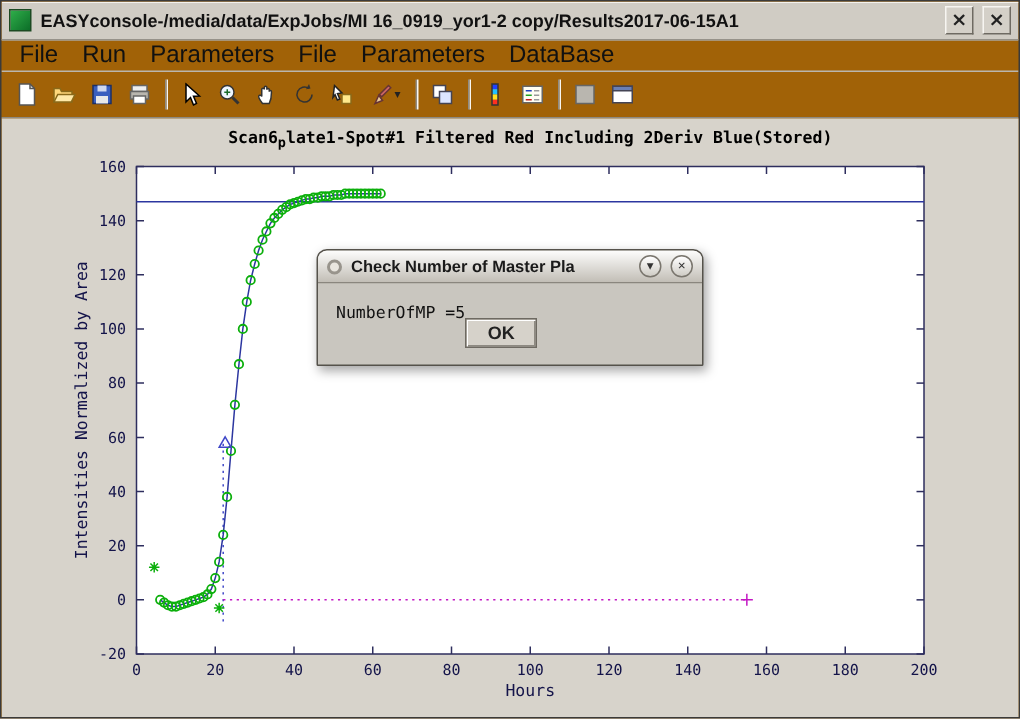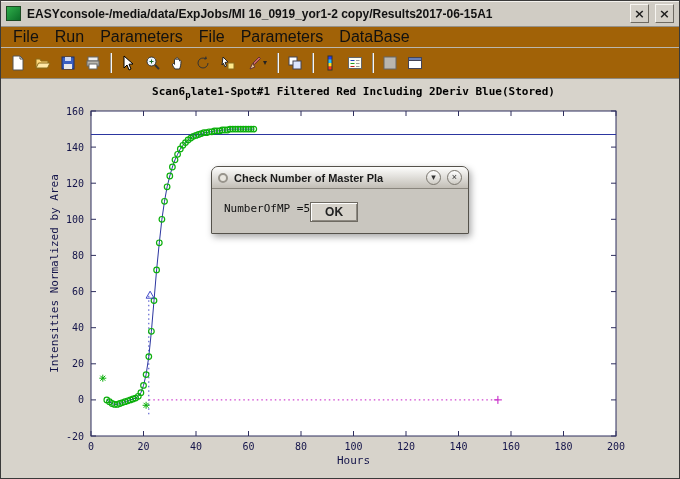--- a/index.html
+++ b/index.html
@@ -90,21 +90,21 @@
     border:1px solid #7a766e; background:linear-gradient(#ffffff,#cfccc5);
     color:#333; font-size:9px; line-height:1;
     display:flex; align-items:center; justify-content:center; cursor:default;
   }
   .dlg-body { padding:13px 12px 11px; display:flex; flex-direction:row; }
   .dlg-info {
     display:flex; gap:20px;
     font:11px "DejaVu Sans Mono", monospace; color:#111;
   }
   .ok-btn {
-    align-self:center; width:48px; height:20px;
+    align-self:center; margin-top:10px; width:48px; height:20px;
     background:#d6d2ca; border:1px solid #6e6a62;
     box-shadow:inset 1px 1px 0 #ffffff, inset -1px -1px 0 #8e8a82;
     font:bold 12px "Liberation Sans", sans-serif; color:#222; cursor:default;
   }
 </style>
 </head>
 <body>
 
 <div class="window">
 

